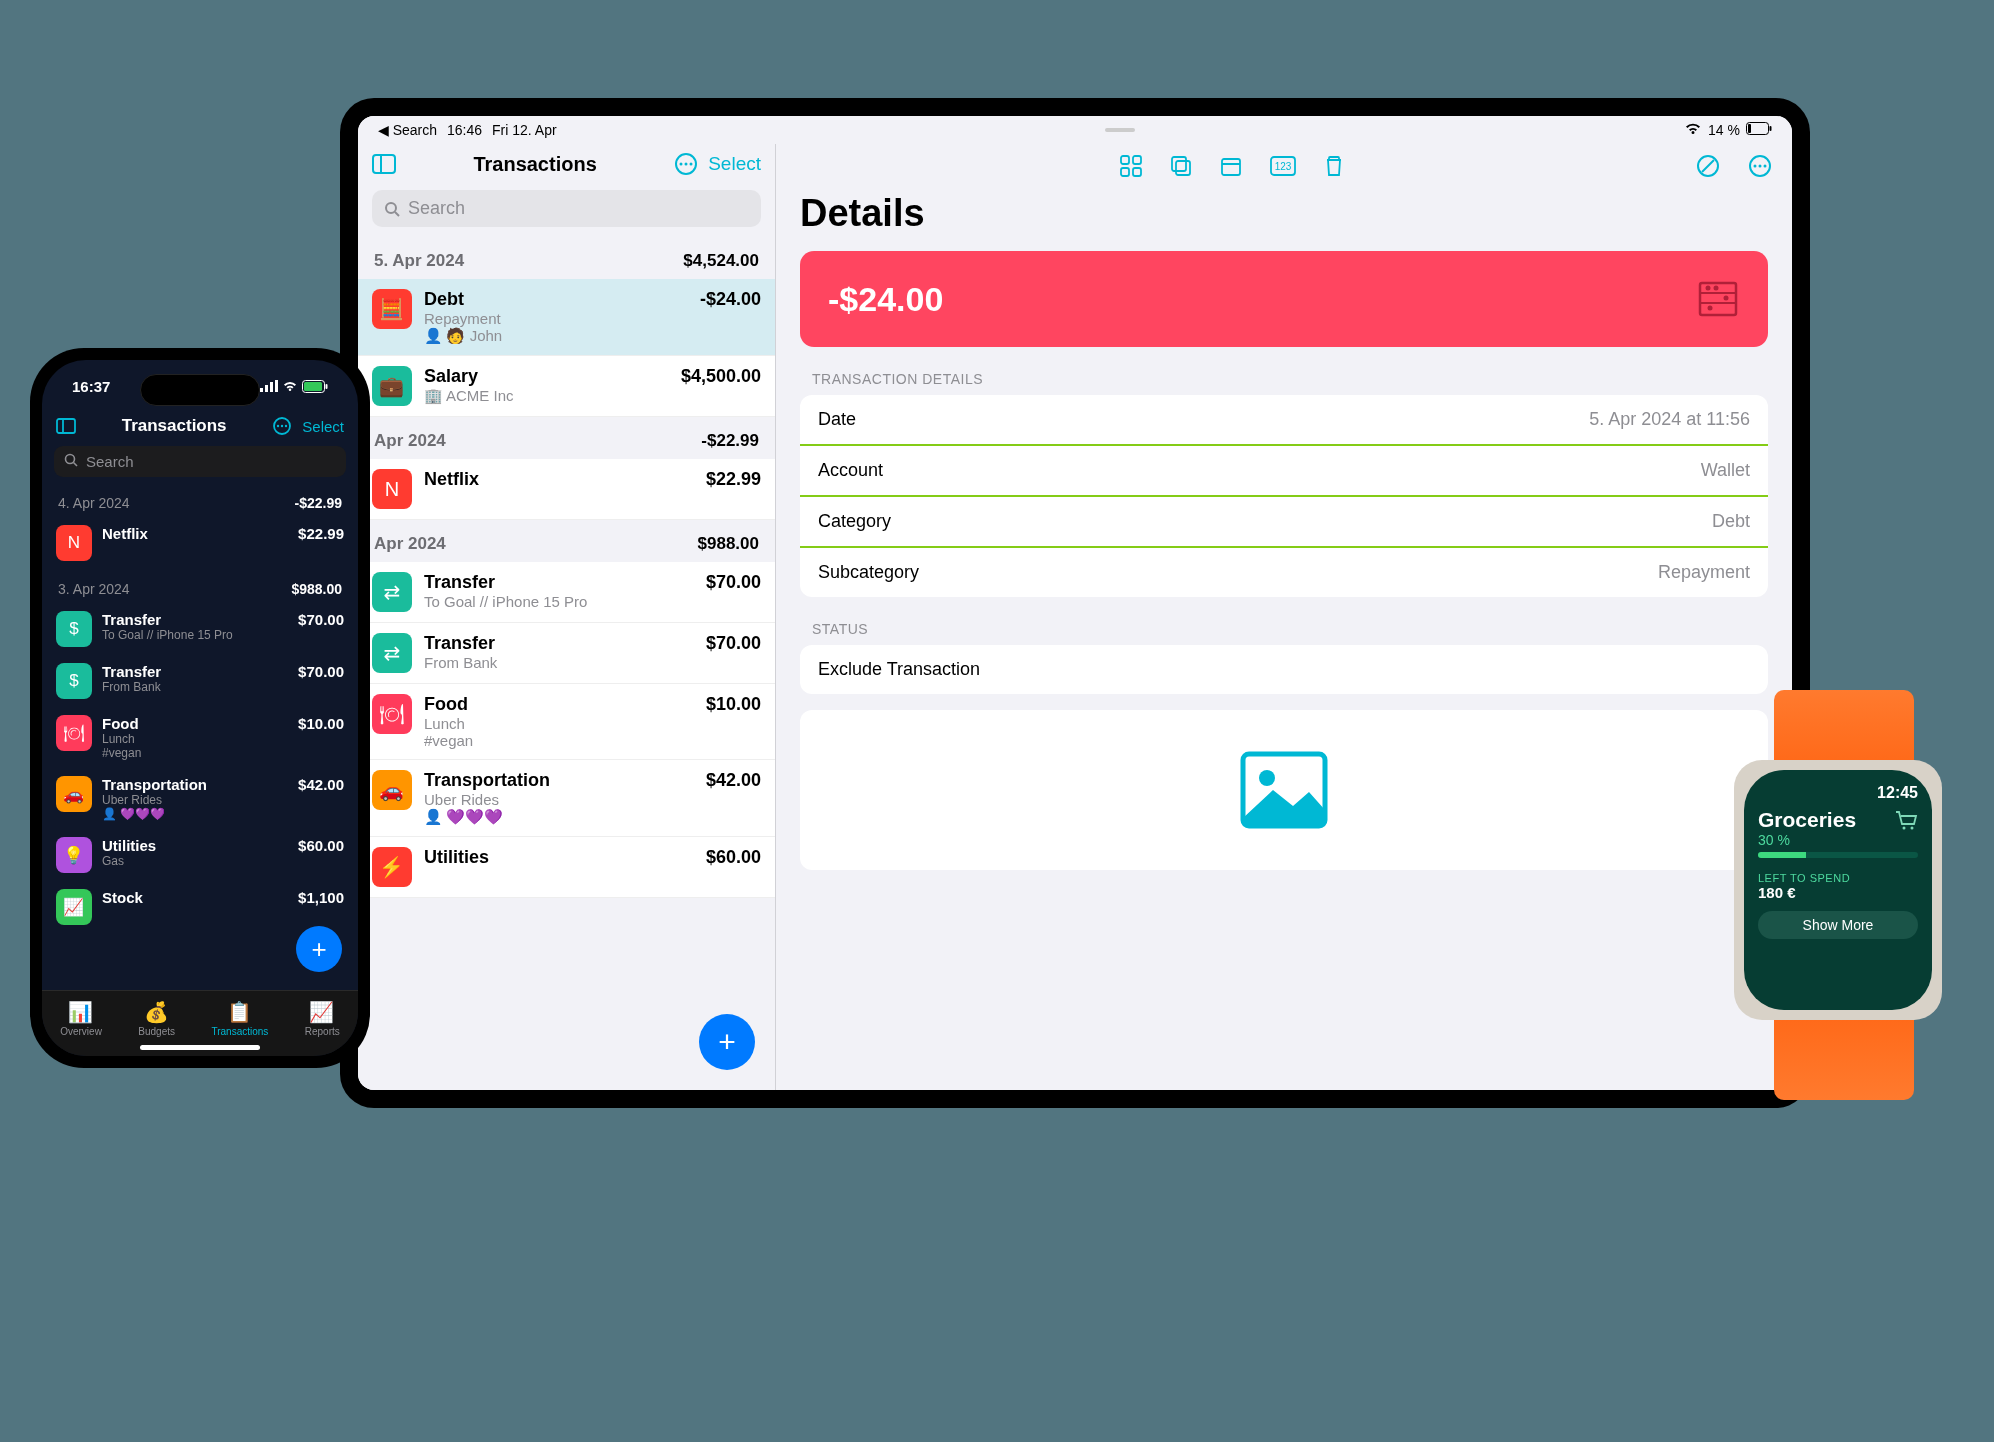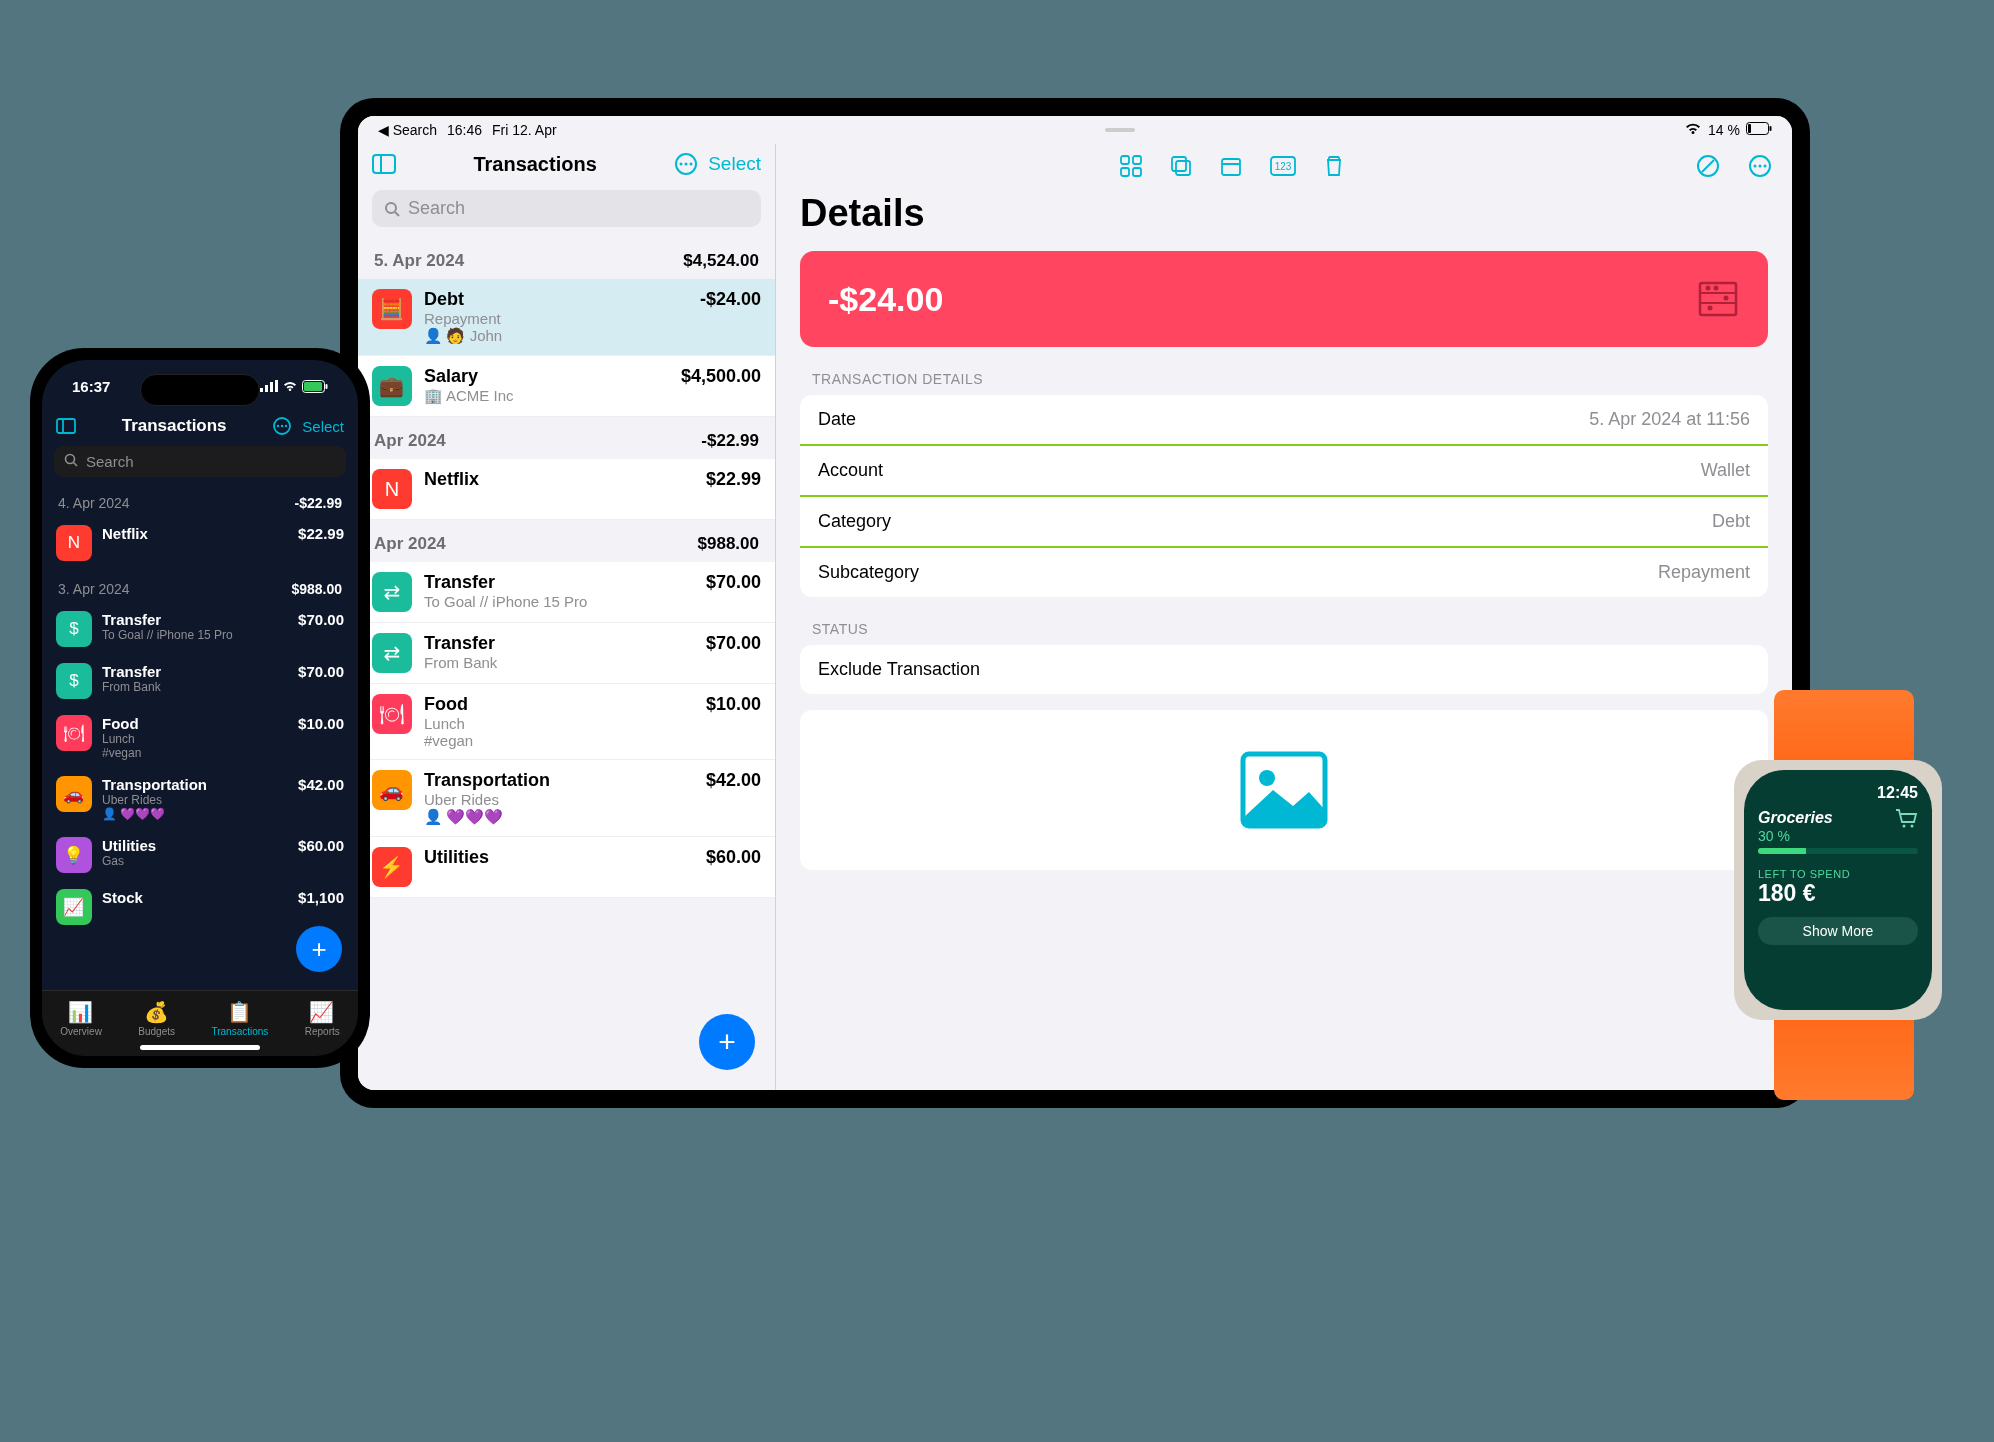--- a/index.html
+++ b/index.html
@@ -72,26 +72,26 @@
 .home-ind { position: absolute; bottom: 6px; left: 50%; transform: translateX(-50%); width: 120px; height: 5px; background: #fff; border-radius: 3px; }
 
 
 .watch { position: absolute; right: 40px; top: 690px; width: 220px; height: 420px; }
 .watch-band-top { width: 140px; height: 70px; background: linear-gradient(#ff7a2e, #ff6a1a); margin: 0 auto; border-radius: 10px 10px 0 0; }
 .watch-band-bot { width: 140px; height: 80px; background: linear-gradient(#ff6a1a, #ff7a2e); margin: 0 auto; border-radius: 0 0 10px 10px; }
 .watch-case { width: 208px; height: 260px; background: #d8d2c8; border-radius: 28px; padding: 10px; position: relative; }
 .watch-screen { width: 100%; height: 100%; background: #063d33; border-radius: 40px; padding: 14px; color: #fff; display: flex; flex-direction: column; }
 .watch-time { text-align: right; font-size: 16px; font-weight: 600; }
 .watch-row { display: flex; justify-content: space-between; align-items: center; margin-top: 6px; }
-.watch-title { font-size: 16px; font-weight: 600; font-style: italic; }
+.watch-title { font-size: 21px; font-weight: 600; }
 .watch-pct { font-size: 14px; color: #4dd99e; }
 .watch-bar { width: 100%; height: 6px; background: #0a5645; border-radius: 3px; margin-top: 4px; overflow: hidden; }
 .watch-bar-fill { height: 100%; background: #3dd97f; width: 30%; }
 .watch-label { font-size: 11px; color: #4dd99e; margin-top: 14px; letter-spacing: 0.5px; }
-.watch-amount { font-size: 23px; font-weight: 600; }
+.watch-amount { font-size: 15px; font-weight: 600; }
 .watch-btn { margin-top: 10px; background: #1a5448; border-radius: 16px; padding: 6px; text-align: center; font-size: 14px; }
 
 
 .ic-red { background: #ff3b30; }
 .ic-teal { background: #1abc9c; }
 .ic-green { background: #34c759; }
 .ic-pink { background: #ff3b5b; }
 .ic-orange { background: #ff9500; }
 .ic-purple { background: #af52de; }
 

